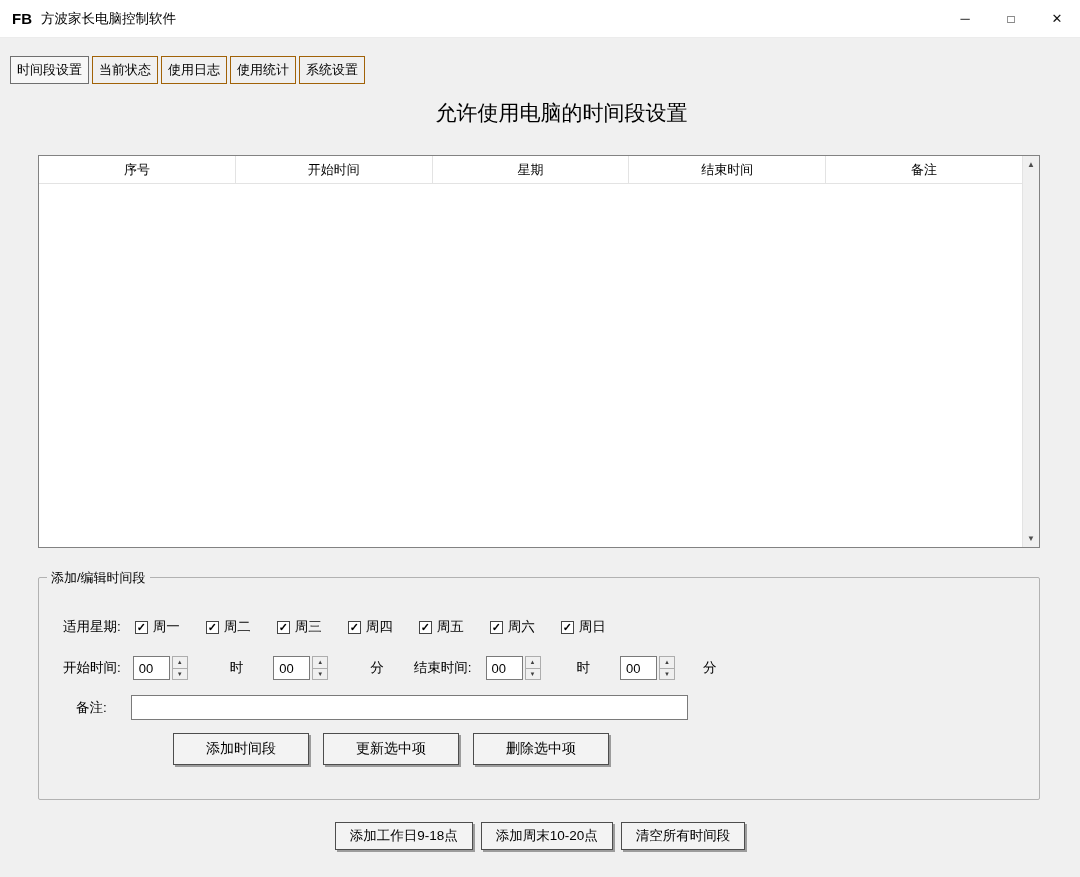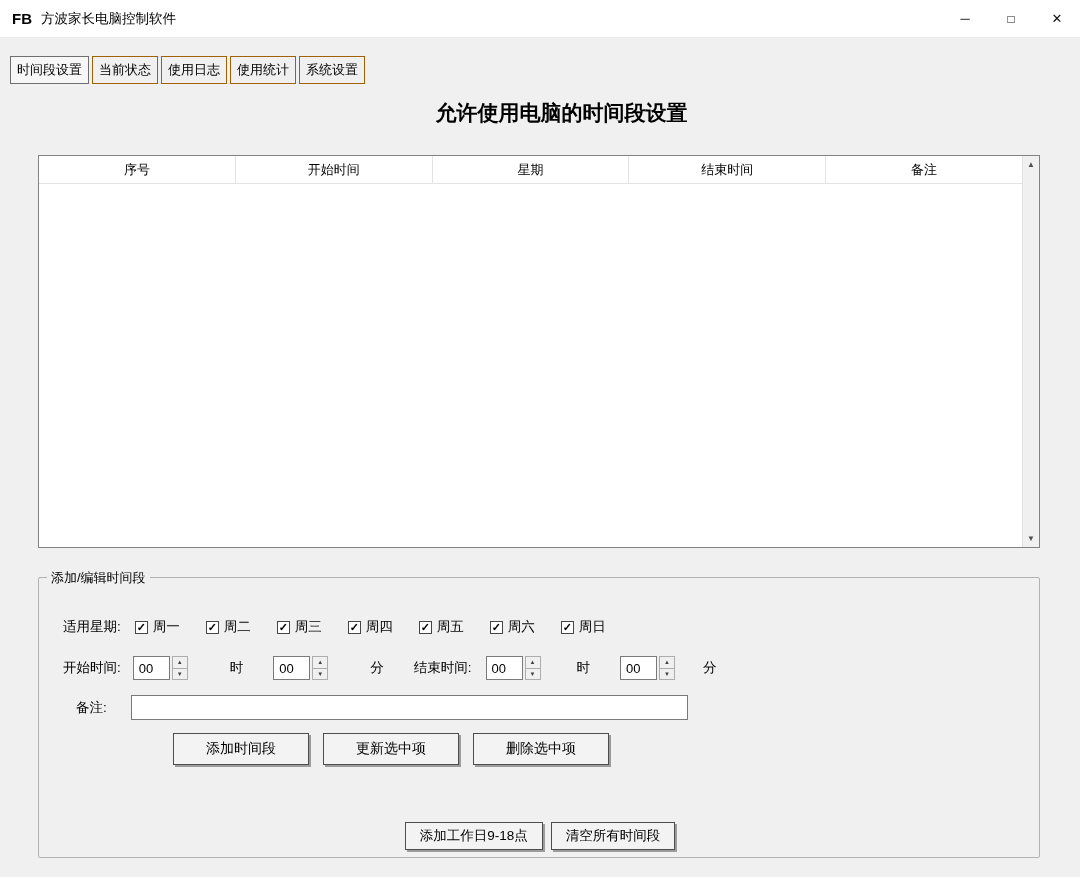--- a/index.html
+++ b/index.html
@@ -31,21 +31,21 @@
   .tabs { position: absolute; top: 56px; left: 10px; display: flex; gap: 3px; }
   .tab {
     font-size: 13px; padding: 4px 6px; background: #f0f0f0;
     border: 1px solid #a16207; cursor: default; white-space: nowrap;
   }
   .tab.active { border: 1px solid #6f6f6f; background: #f7f7f7; }
 
   
   .heading {
     position: absolute; top: 99px; left: 0; width: 1080px;
-    text-align: center; font-size: 21px; font-weight: bold; padding-left: 43px;
+    text-align: center; font-size: 21px; font-weight: normal; padding-left: 43px;
   }
 
   
   .table {
     position: absolute; left: 38px; top: 155px; width: 1002px; height: 393px;
     background: #fff; border: 1px solid #828282; display: flex;
   }
   .table-main { flex: 1; display: flex; flex-direction: column; }
   .thead { display: flex; height: 28px; border-bottom: 1px solid #e3e3e3; }
   .th {
@@ -59,21 +59,21 @@
     border-left: 1px solid #e3e3e3;
   }
   .sb-arrow {
     height: 17px; display: flex; align-items: center; justify-content: center;
     font-size: 8px; color: #4f4f4f; cursor: default;
   }
   .sb-track { flex: 1; }
 
   
   .groupbox {
-    position: absolute; left: 38px; top: 577px; width: 1002px; height: 281px;
+    position: absolute; left: 38px; top: 577px; width: 1002px; height: 223px;
     border: 1px solid #b2b2b2; border-radius: 2px;
   }
   .gb-legend {
     position: absolute; top: -9px; left: 8px; background: #f0f0f0;
     padding: 0 4px; font-size: 13px;
   }
   .gb-row1 { position: absolute; left: 24px; top: 40px; display: flex; align-items: center; }
   .gb-row2 { position: absolute; left: 24px; top: 78px; display: flex; align-items: center; }
   .gb-row3 { position: absolute; left: 37px; top: 117px; display: flex; align-items: center; }
   .gb-row4 { position: absolute; left: 134px; top: 155px; display: flex; gap: 14px; }
@@ -267,14 +267,15 @@
 
   <div class="gb-row4">
     <button class="btn">添加时间段</button>
     <button class="btn">更新选中项</button>
     <button class="btn">删除选中项</button>
   </div>
 </div>
 
 <div class="footer">
   <button class="btn">添加工作日9-18点</button>
+  <button class="btn">添加周末10-20点</button>
   <button class="btn">清空所有时间段</button>
 </div>
 
 </body></html>

